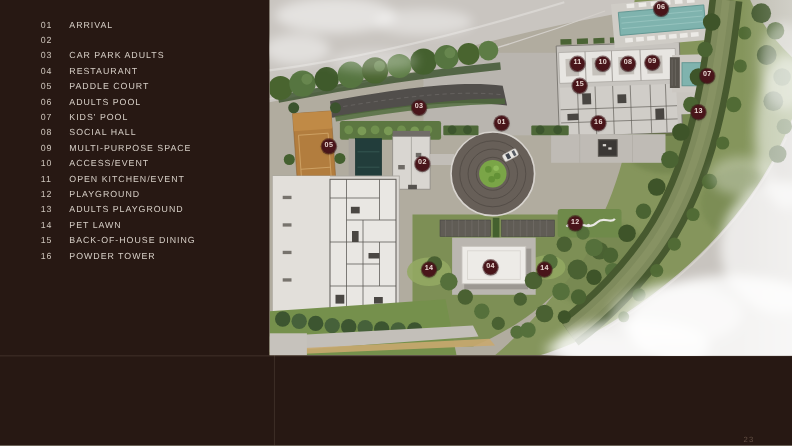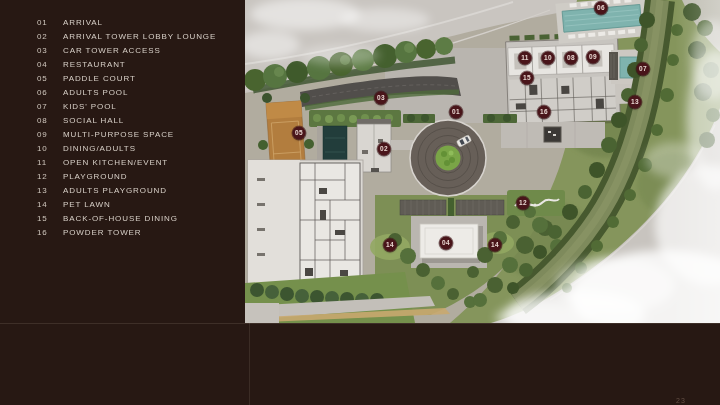--- a/index.html
+++ b/index.html
@@ -40,26 +40,25 @@
 
   <aside class="legend">
     <ol>
   <li class="legend-row">
     <span class="num">01</span>
     <span class="label">ARRIVAL</span>
   </li>
 
   <li class="legend-row">
     <span class="num">02</span>
-    <span class="label">ARRIVAL TOWER LOBBY LOUNGE</span>
   </li>
 
   <li class="legend-row">
     <span class="num">03</span>
-    <span class="label">CAR TOWER ACCESS</span>
+    <span class="label">CAR PARK ADULTS</span>
   </li>
 
   <li class="legend-row">
     <span class="num">04</span>
     <span class="label">RESTAURANT</span>
   </li>
 
   <li class="legend-row">
     <span class="num">05</span>
     <span class="label">PADDLE COURT</span>
@@ -80,21 +79,21 @@
     <span class="label">SOCIAL HALL</span>
   </li>
 
   <li class="legend-row">
     <span class="num">09</span>
     <span class="label">MULTI-PURPOSE SPACE</span>
   </li>
 
   <li class="legend-row">
     <span class="num">10</span>
-    <span class="label">DINING/ADULTS</span>
+    <span class="label">ACCESS/EVENT</span>
   </li>
 
   <li class="legend-row">
     <span class="num">11</span>
     <span class="label">OPEN KITCHEN/EVENT</span>
   </li>
 
   <li class="legend-row">
     <span class="num">12</span>
     <span class="label">PLAYGROUND</span>

